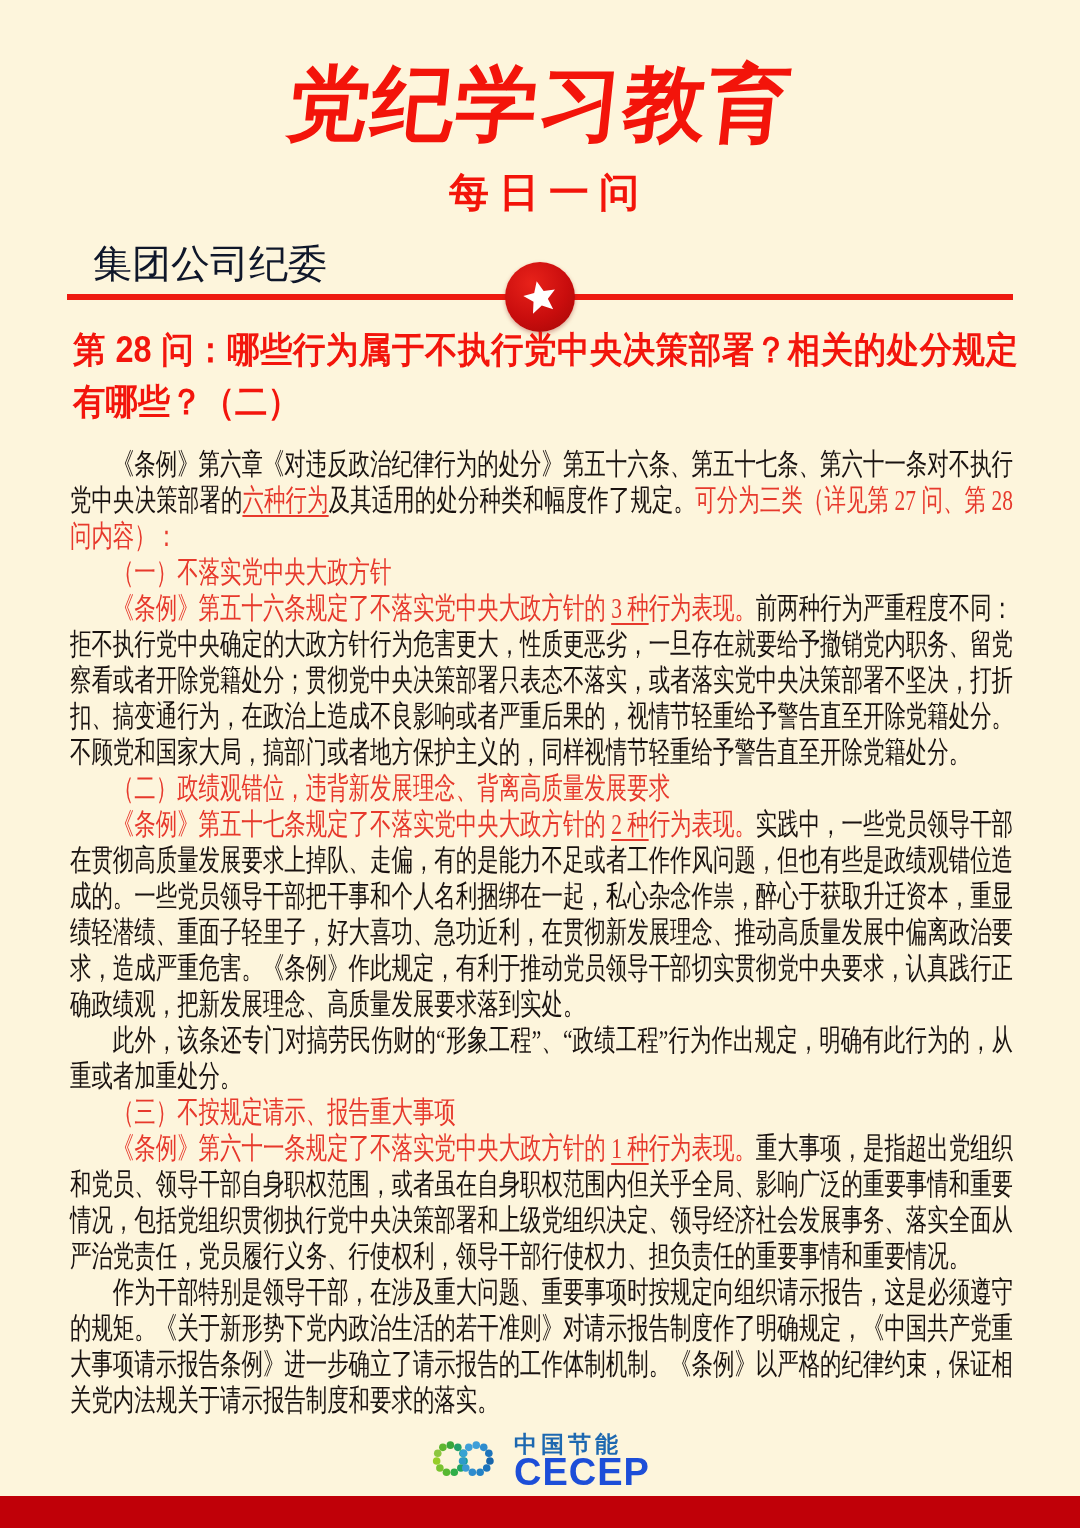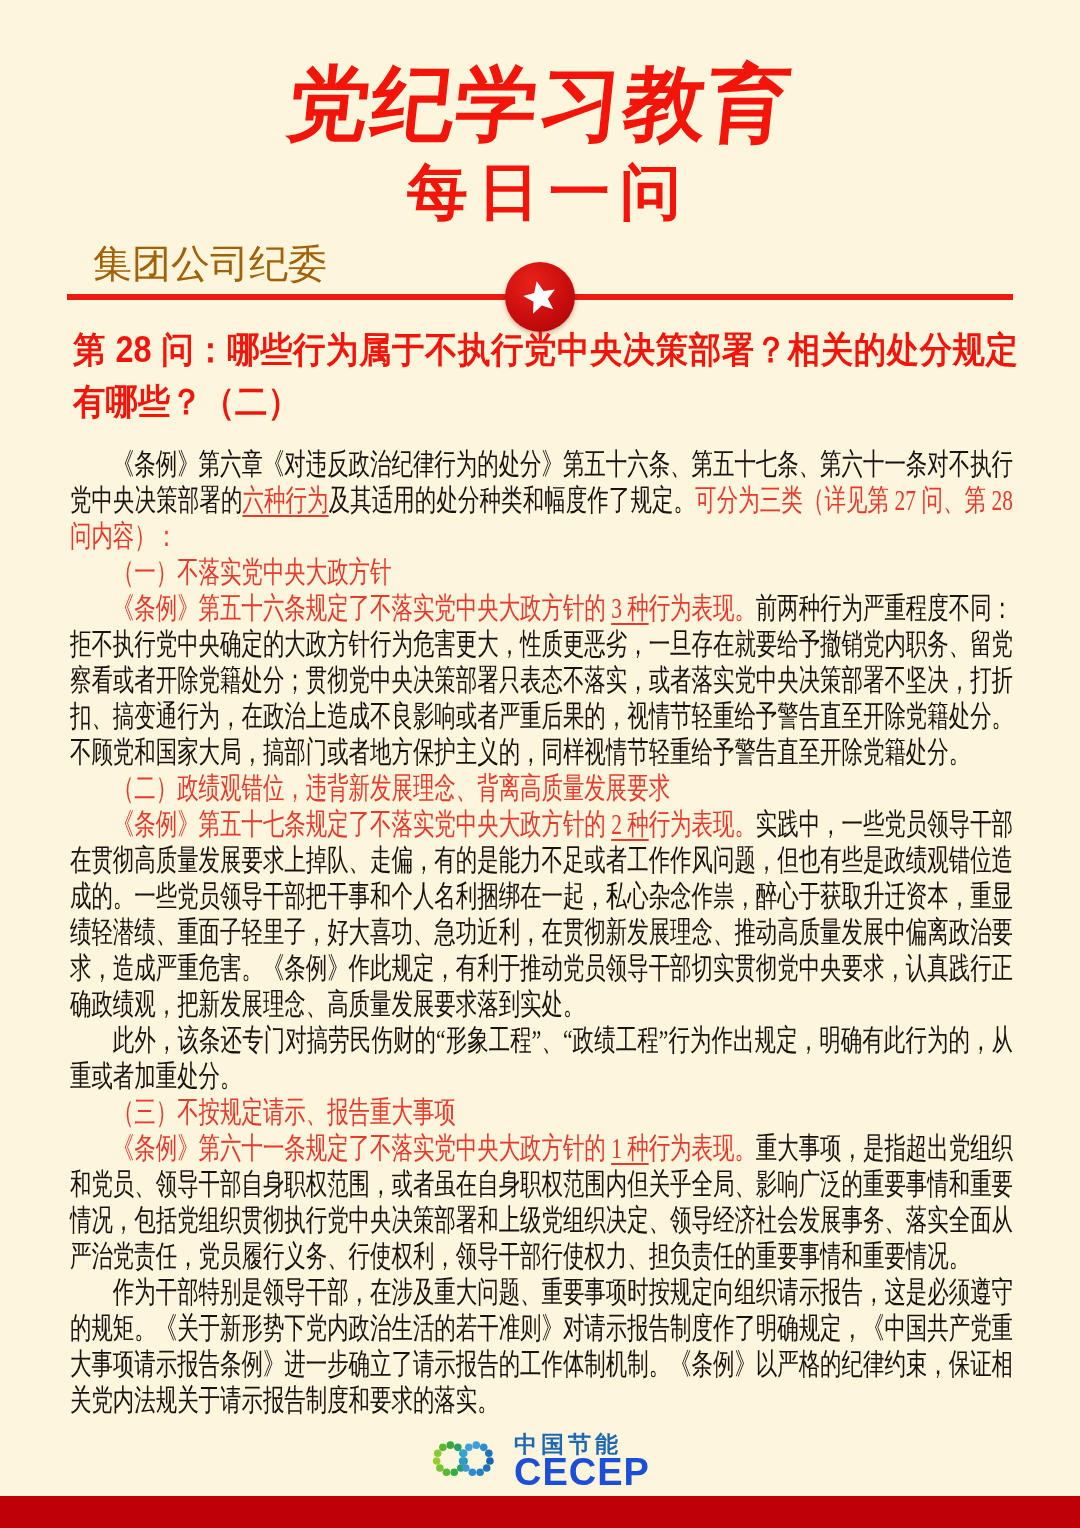--- a/index.html
+++ b/index.html
@@ -11,29 +11,29 @@
 
   .main-title {
     margin:52px 0 0; text-align:center;
     font-family:"Liberation Sans","DejaVu Sans",sans-serif;
     font-weight:bold; font-size:82px; line-height:104px;
     color:#f3140a; transform:skewX(-6deg); letter-spacing:2px;
     white-space:nowrap;
   }
   .sub-title {
     margin-top:4px; text-align:center; font-weight:bold;
-    font-size:61px; line-height:66px; color:#f3140a; letter-spacing:10px;
+    font-size:40px; line-height:66px; color:#f3140a; letter-spacing:10px;
     white-space:nowrap;
     padding-left:18px;
   }
   .meta-row {
     margin:16px 67px 5px; padding:0 26px;
     display:flex; justify-content:space-between; align-items:flex-end;
     font-family:"Liberation Sans","DejaVu Sans",sans-serif;
-    font-size:39px; line-height:44px; color:#a16207;
+    font-size:39px; line-height:44px; color:#0f172a;
   }
   .divider { margin:8px 67px 0; height:6px; background:#ee1a10; position:relative; }
   .badge {
     position:absolute; left:50%; top:50%; transform:translate(-50%,-50%);
     width:70px; height:70px; border-radius:50%;
     background:radial-gradient(circle at 38% 30%, #e8221a 0%, #c90d0d 55%, #a30606 100%);
     display:flex; align-items:center; justify-content:center;
     box-shadow:0 2px 4px rgba(140,15,15,.35);
   }
   .badge svg { width:40px; height:40px; transform:rotate(-12deg); }

